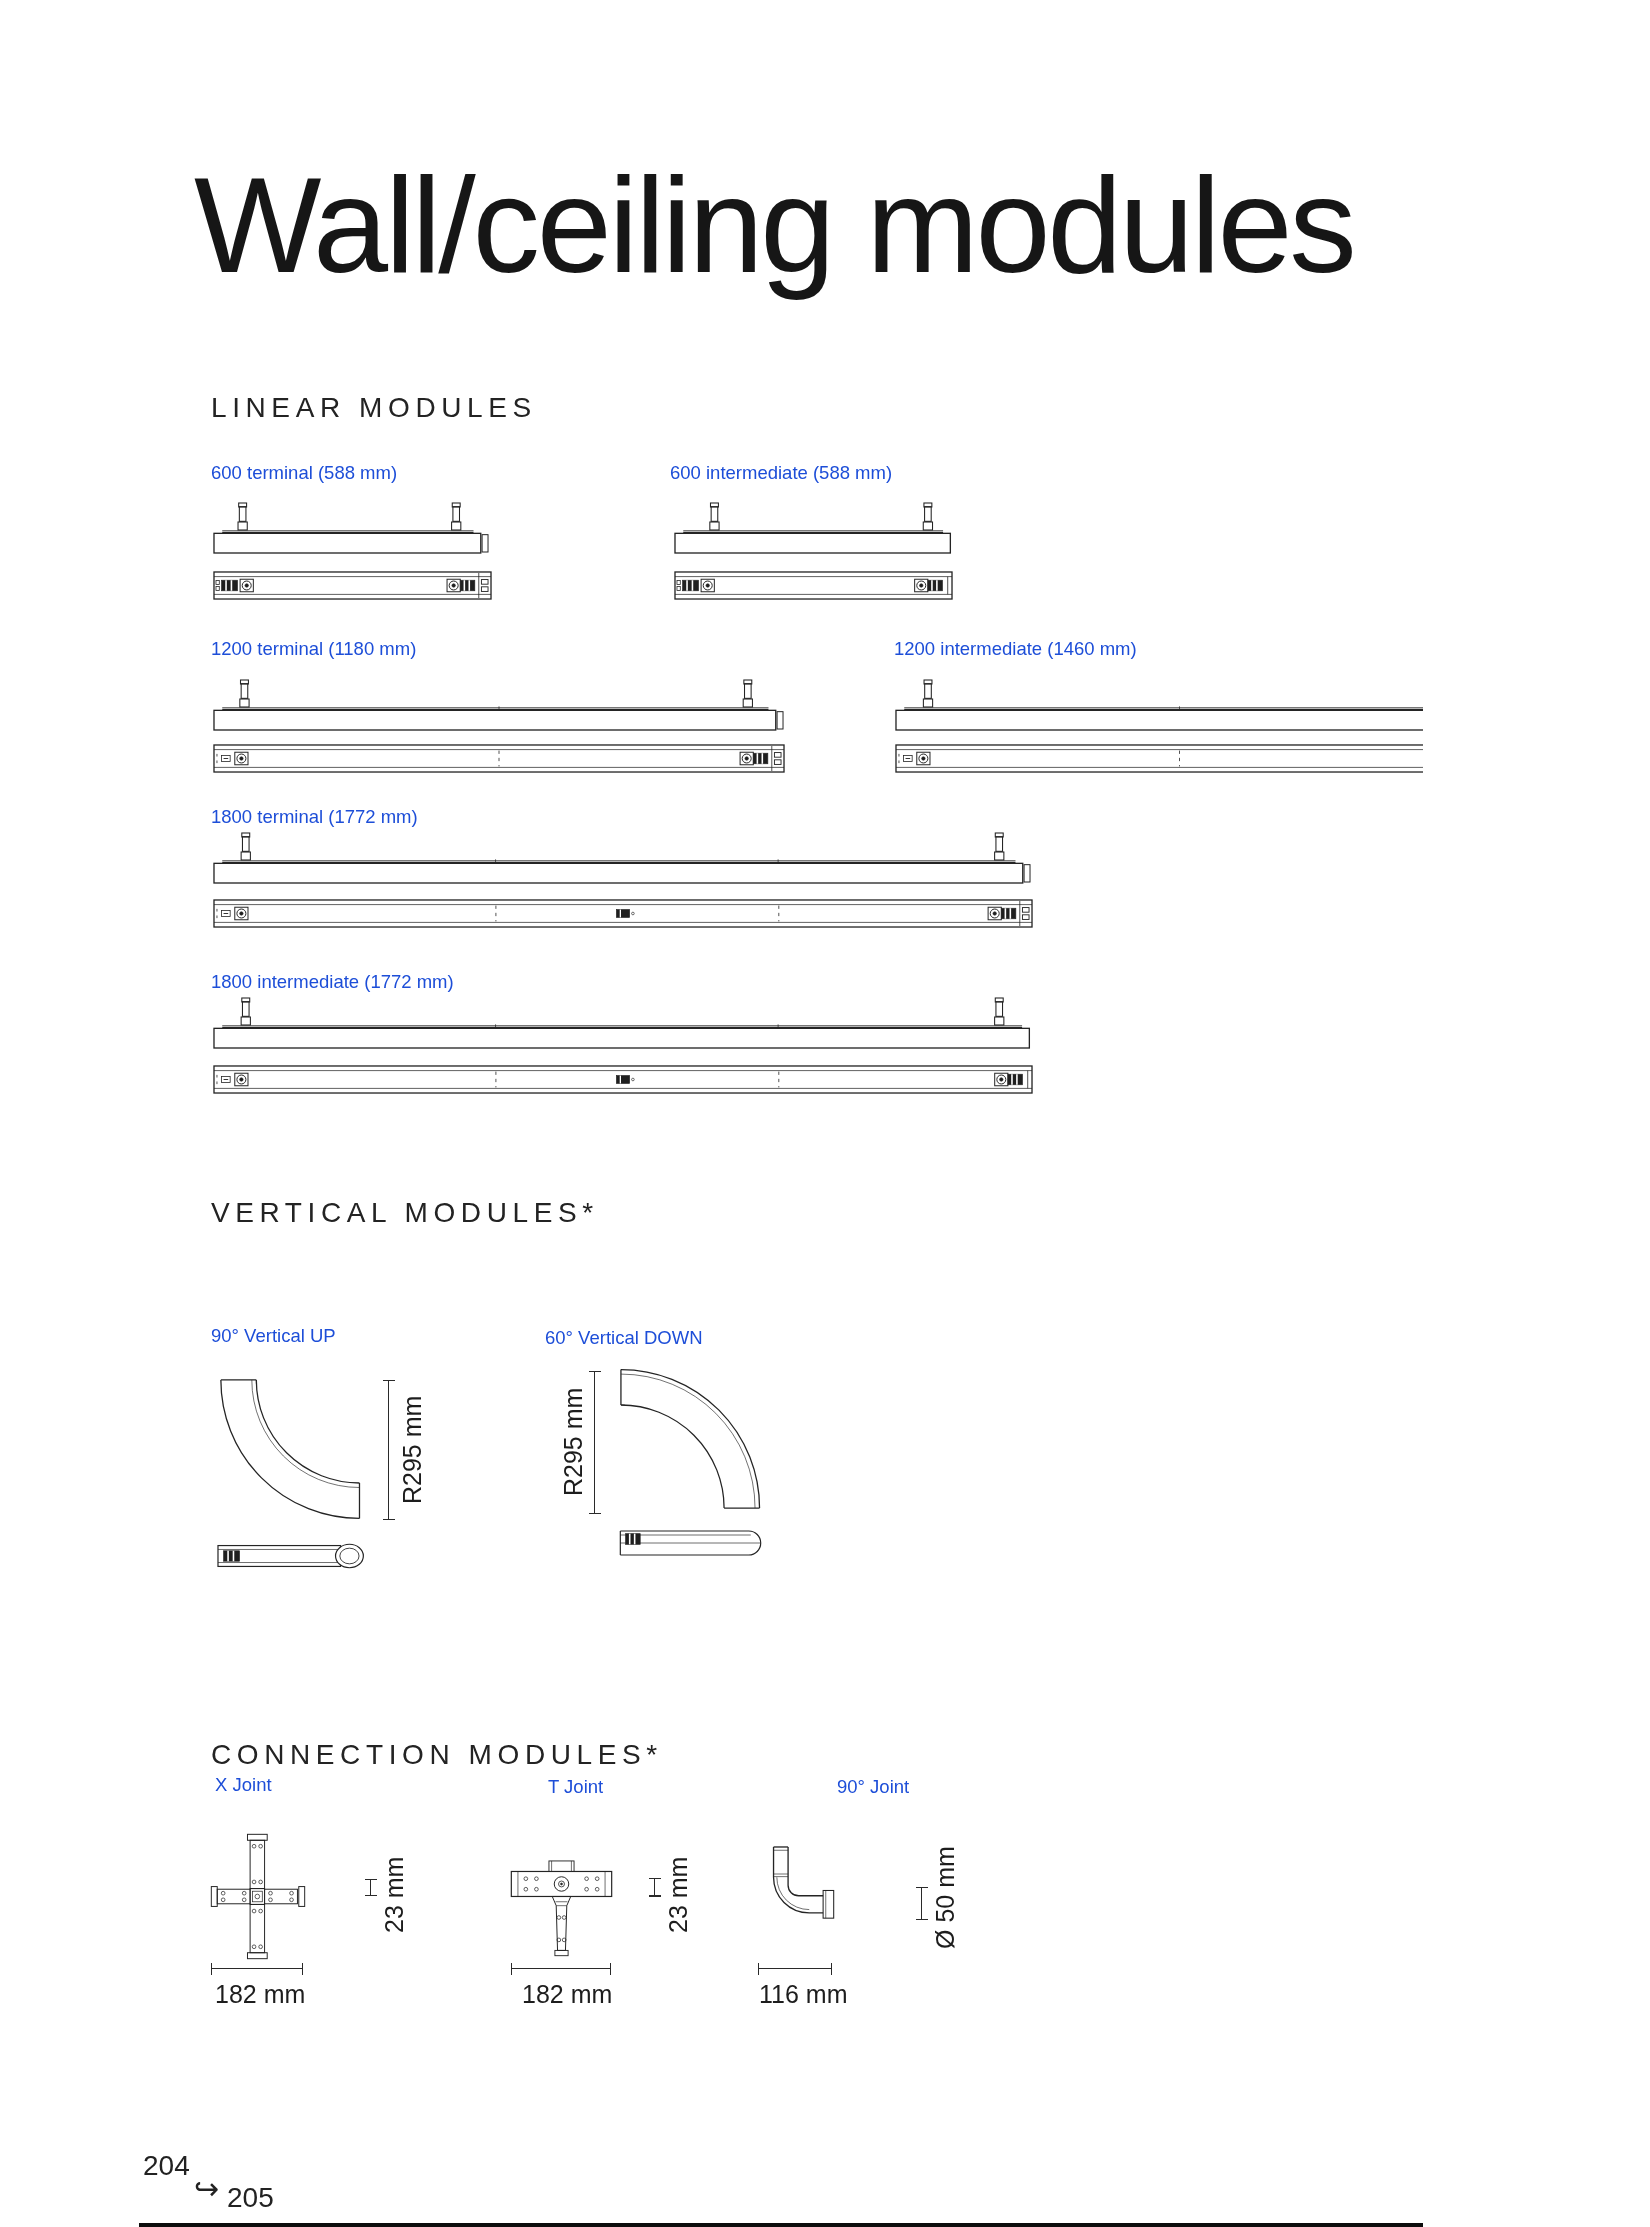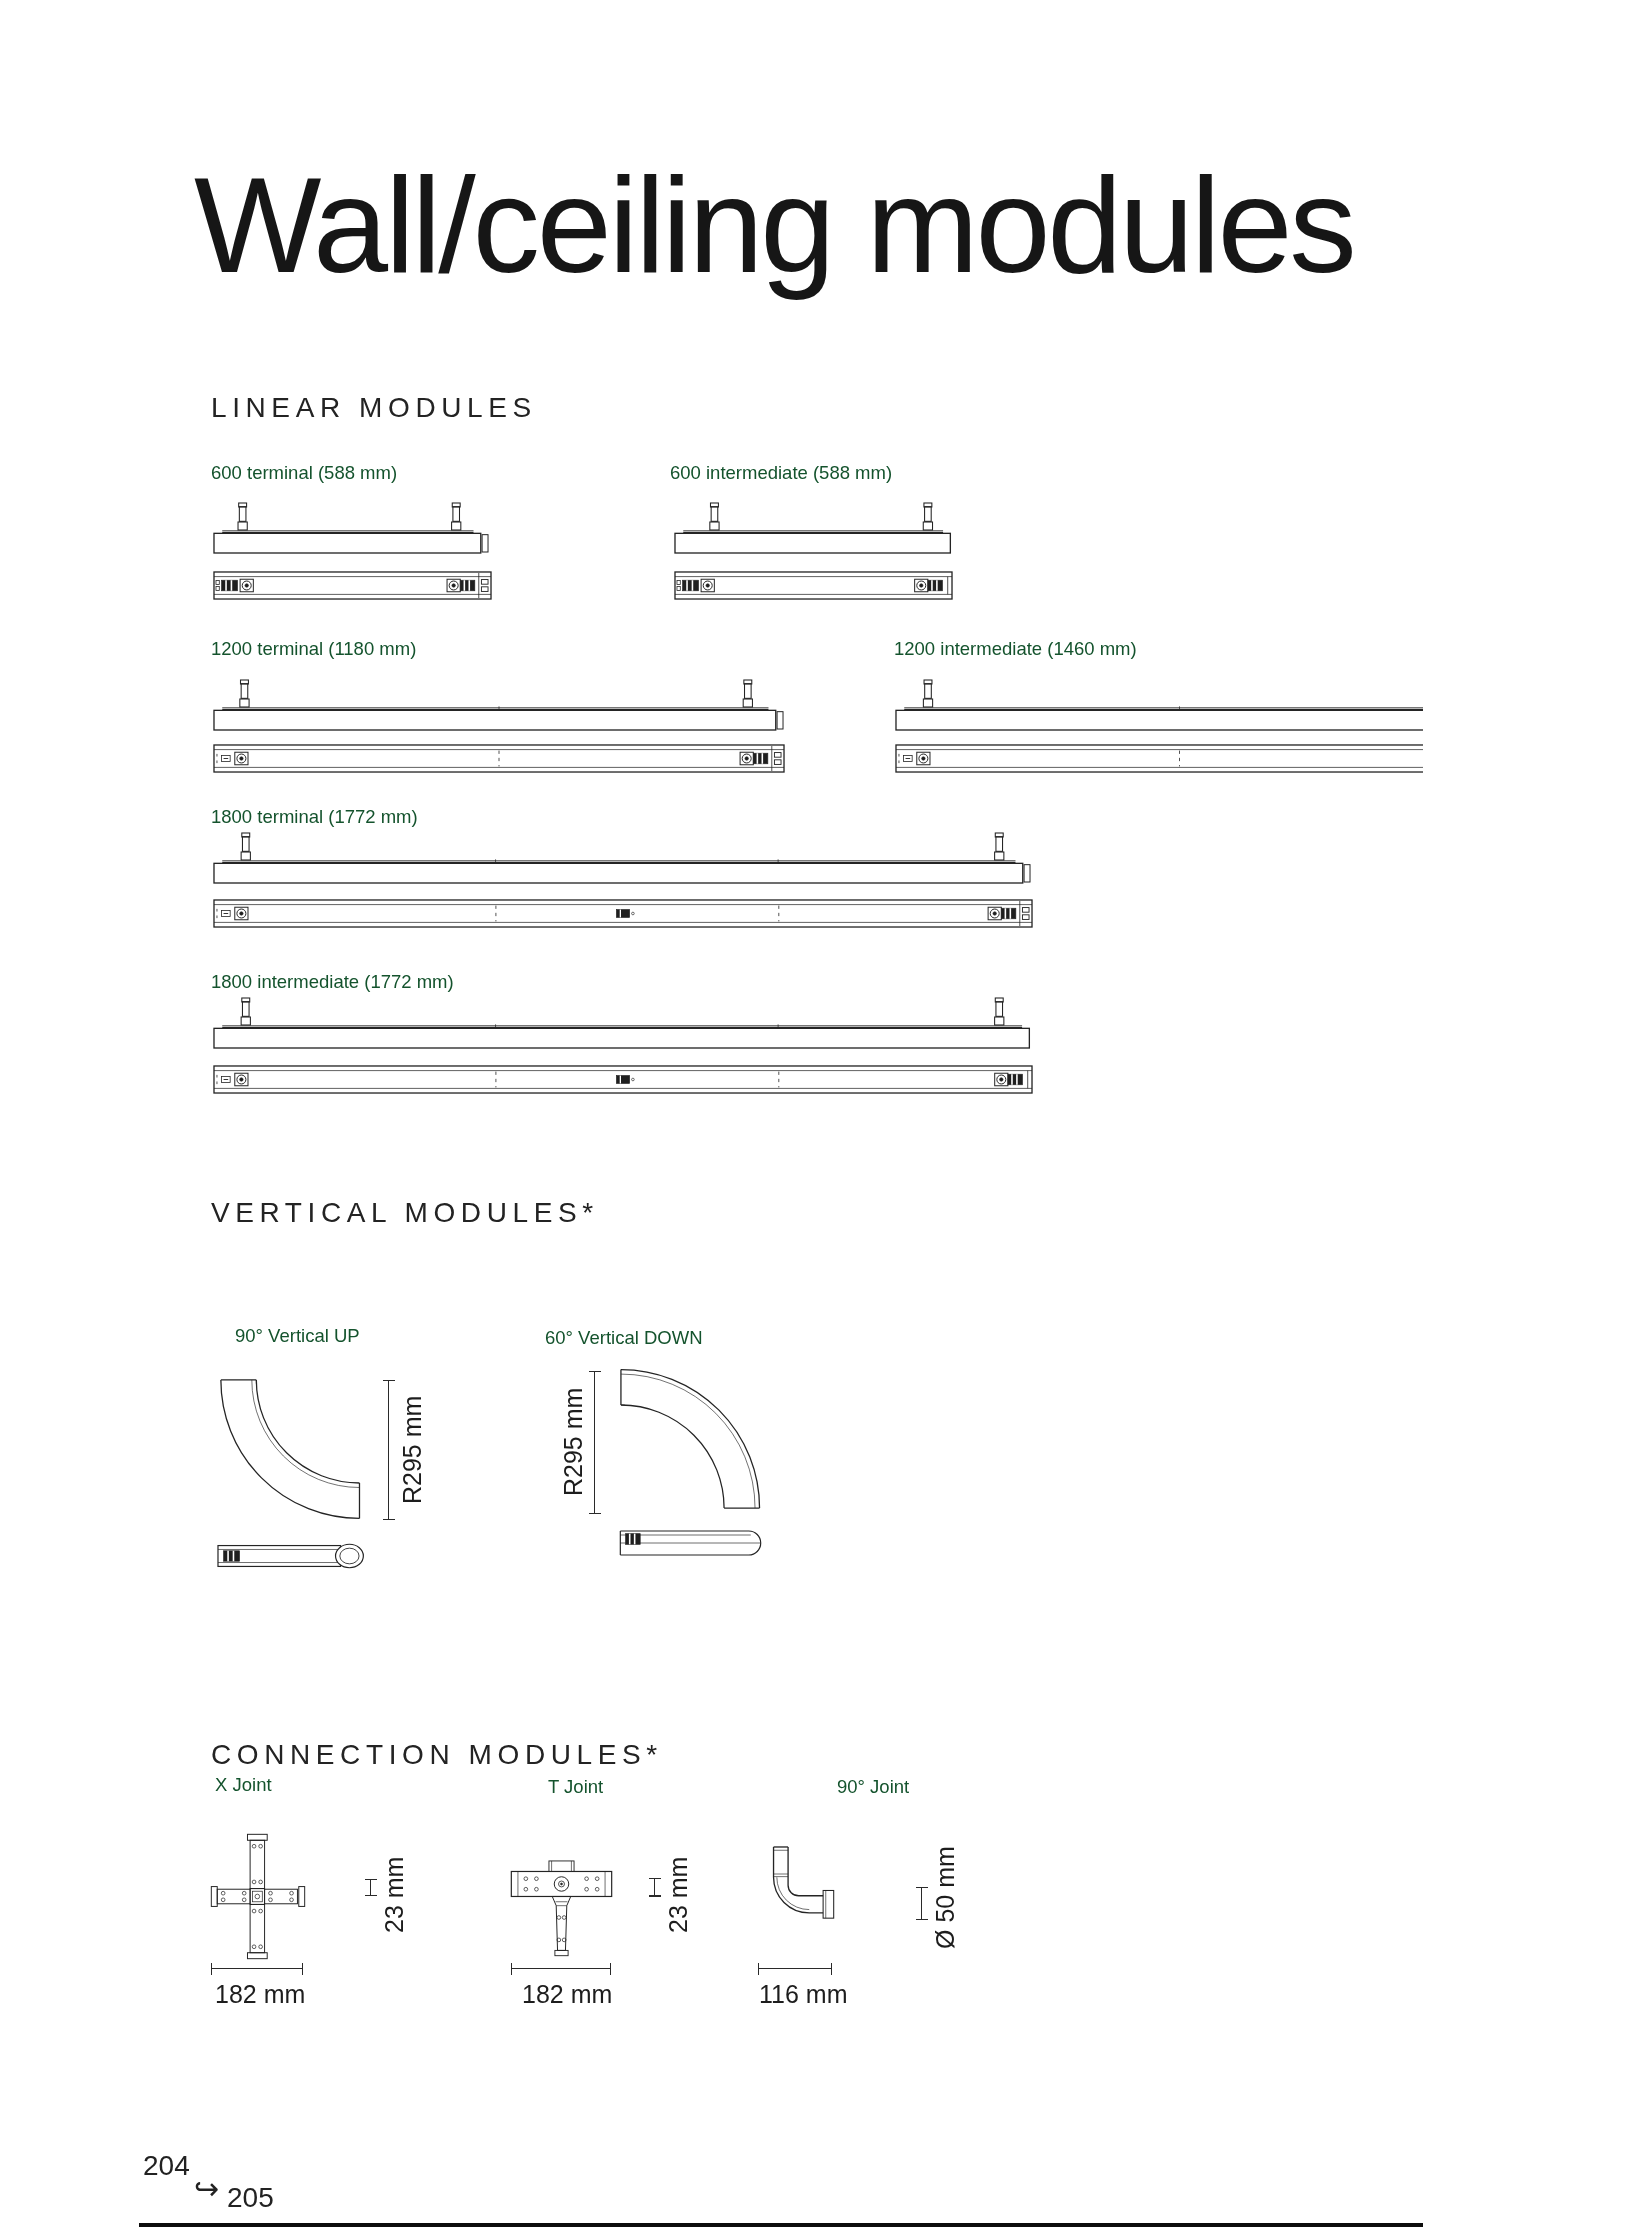--- a/index.html
+++ b/index.html
@@ -1,21 +1,21 @@
 <!DOCTYPE html>
 <html style="font-size:10.6px"><head>
 <meta charset="utf-8">
 <style>
   html,body{margin:0;padding:0;background:#fff;}
   #page{position:relative;width:1423px;height:2227px;background:#ffffff;overflow:hidden;
         font-family:"Liberation Sans","DejaVu Sans",sans-serif;color:#1c1c1c;}
   .abs{position:absolute;}
   .title{font-size:135px;letter-spacing:-3.3px;line-height:1;font-weight:400;color:#161616;white-space:nowrap;}
   .sechead{font-size:28px;letter-spacing:.2em;font-weight:400;color:#232323;white-space:nowrap;}
-  .lbl{font-size:18.5px;font-weight:400;color:#14532d;white-space:nowrap;}
+  .lbl{font-size:18.5px;font-weight:400;color:#1d4ed8;white-space:nowrap;}
   .dimlbl{font-size:25px;color:#1d1d1d;white-space:nowrap;}
   .rlab{position:absolute;writing-mode:vertical-rl;transform:rotate(180deg);
         font-size:25px;color:#1d1d1d;white-space:nowrap;
         display:flex;align-items:center;justify-content:center;}
   .dimh{position:absolute;height:1.3px;background:#2a2a2a;}
   .dimh::before,.dimh::after{content:"";position:absolute;top:-5.3px;width:1.3px;height:12px;background:#2a2a2a;}
   .dimh::before{left:0}.dimh::after{right:0}
   .dimv{position:absolute;width:1.3px;background:#2a2a2a;}
   .dimv::before,.dimv::after{content:"";position:absolute;left:-5.3px;height:1.3px;width:12px;background:#2a2a2a;}
   .dimv::before{top:0}.dimv::after{bottom:0}
@@ -273,21 +273,21 @@
         <line x1="428.48999999999995" y1="10" x2="428.48999999999995" y2="34" stroke="#242424" stroke-width="1.2" stroke-dasharray="5 6"></line>
         <line x1="856.9799999999999" y1="10" x2="856.9799999999999" y2="34" stroke="#242424" stroke-width="1.2" stroke-dasharray="5 6"></line>
         <rect x="611" y="16" width="20" height="12" stroke="#242424" stroke-width="1" fill="#1f1f1f"></rect>
         <line x1="617" y1="16" x2="617" y2="28" stroke="#fff" stroke-width="2"></line>
         <circle cx="636" cy="22" r="2" stroke="#242424" stroke-width="1" fill="none"></circle>
       </svg>
     </div>
 
   <div class="abs sechead" style="left:211px;top:1197px;">VERTICAL MODULES*</div>
 
-  <div class="abs lbl" style="left:211px;top:1325px;margin-left:24px;">90° Vertical UP</div>
+  <div class="abs lbl" style="left:211px;top:1325px;">90° Vertical UP</div>
   <div class="abs lbl" style="left:545px;top:1327px;">60° Vertical DOWN</div>
 
   <div class="abs draw" style="left:217px;top:1378px;width:147px;height:143px;">
       <svg viewBox="0 0 228 222" preserveAspectRatio="none" xmlns="http://www.w3.org/2000/svg">
         <path d="M6,3 A215 215 0 0 0 221,218" stroke="#242424" stroke-width="2" fill="none"></path>
         <path d="M61,3 A160 160 0 0 0 221,163" stroke="#242424" stroke-width="2" fill="none"></path>
         <path d="M54,3 A167 167 0 0 0 221,170" stroke="#242424" stroke-width="1" fill="none"></path>
         <line x1="6" y1="3" x2="61" y2="3" stroke="#242424" stroke-width="2"></line>
         <line x1="221" y1="163" x2="221" y2="218" stroke="#242424" stroke-width="2"></line>
         <line x1="61" y1="3" x2="61" y2="9" stroke="#242424" stroke-width="1"></line>

